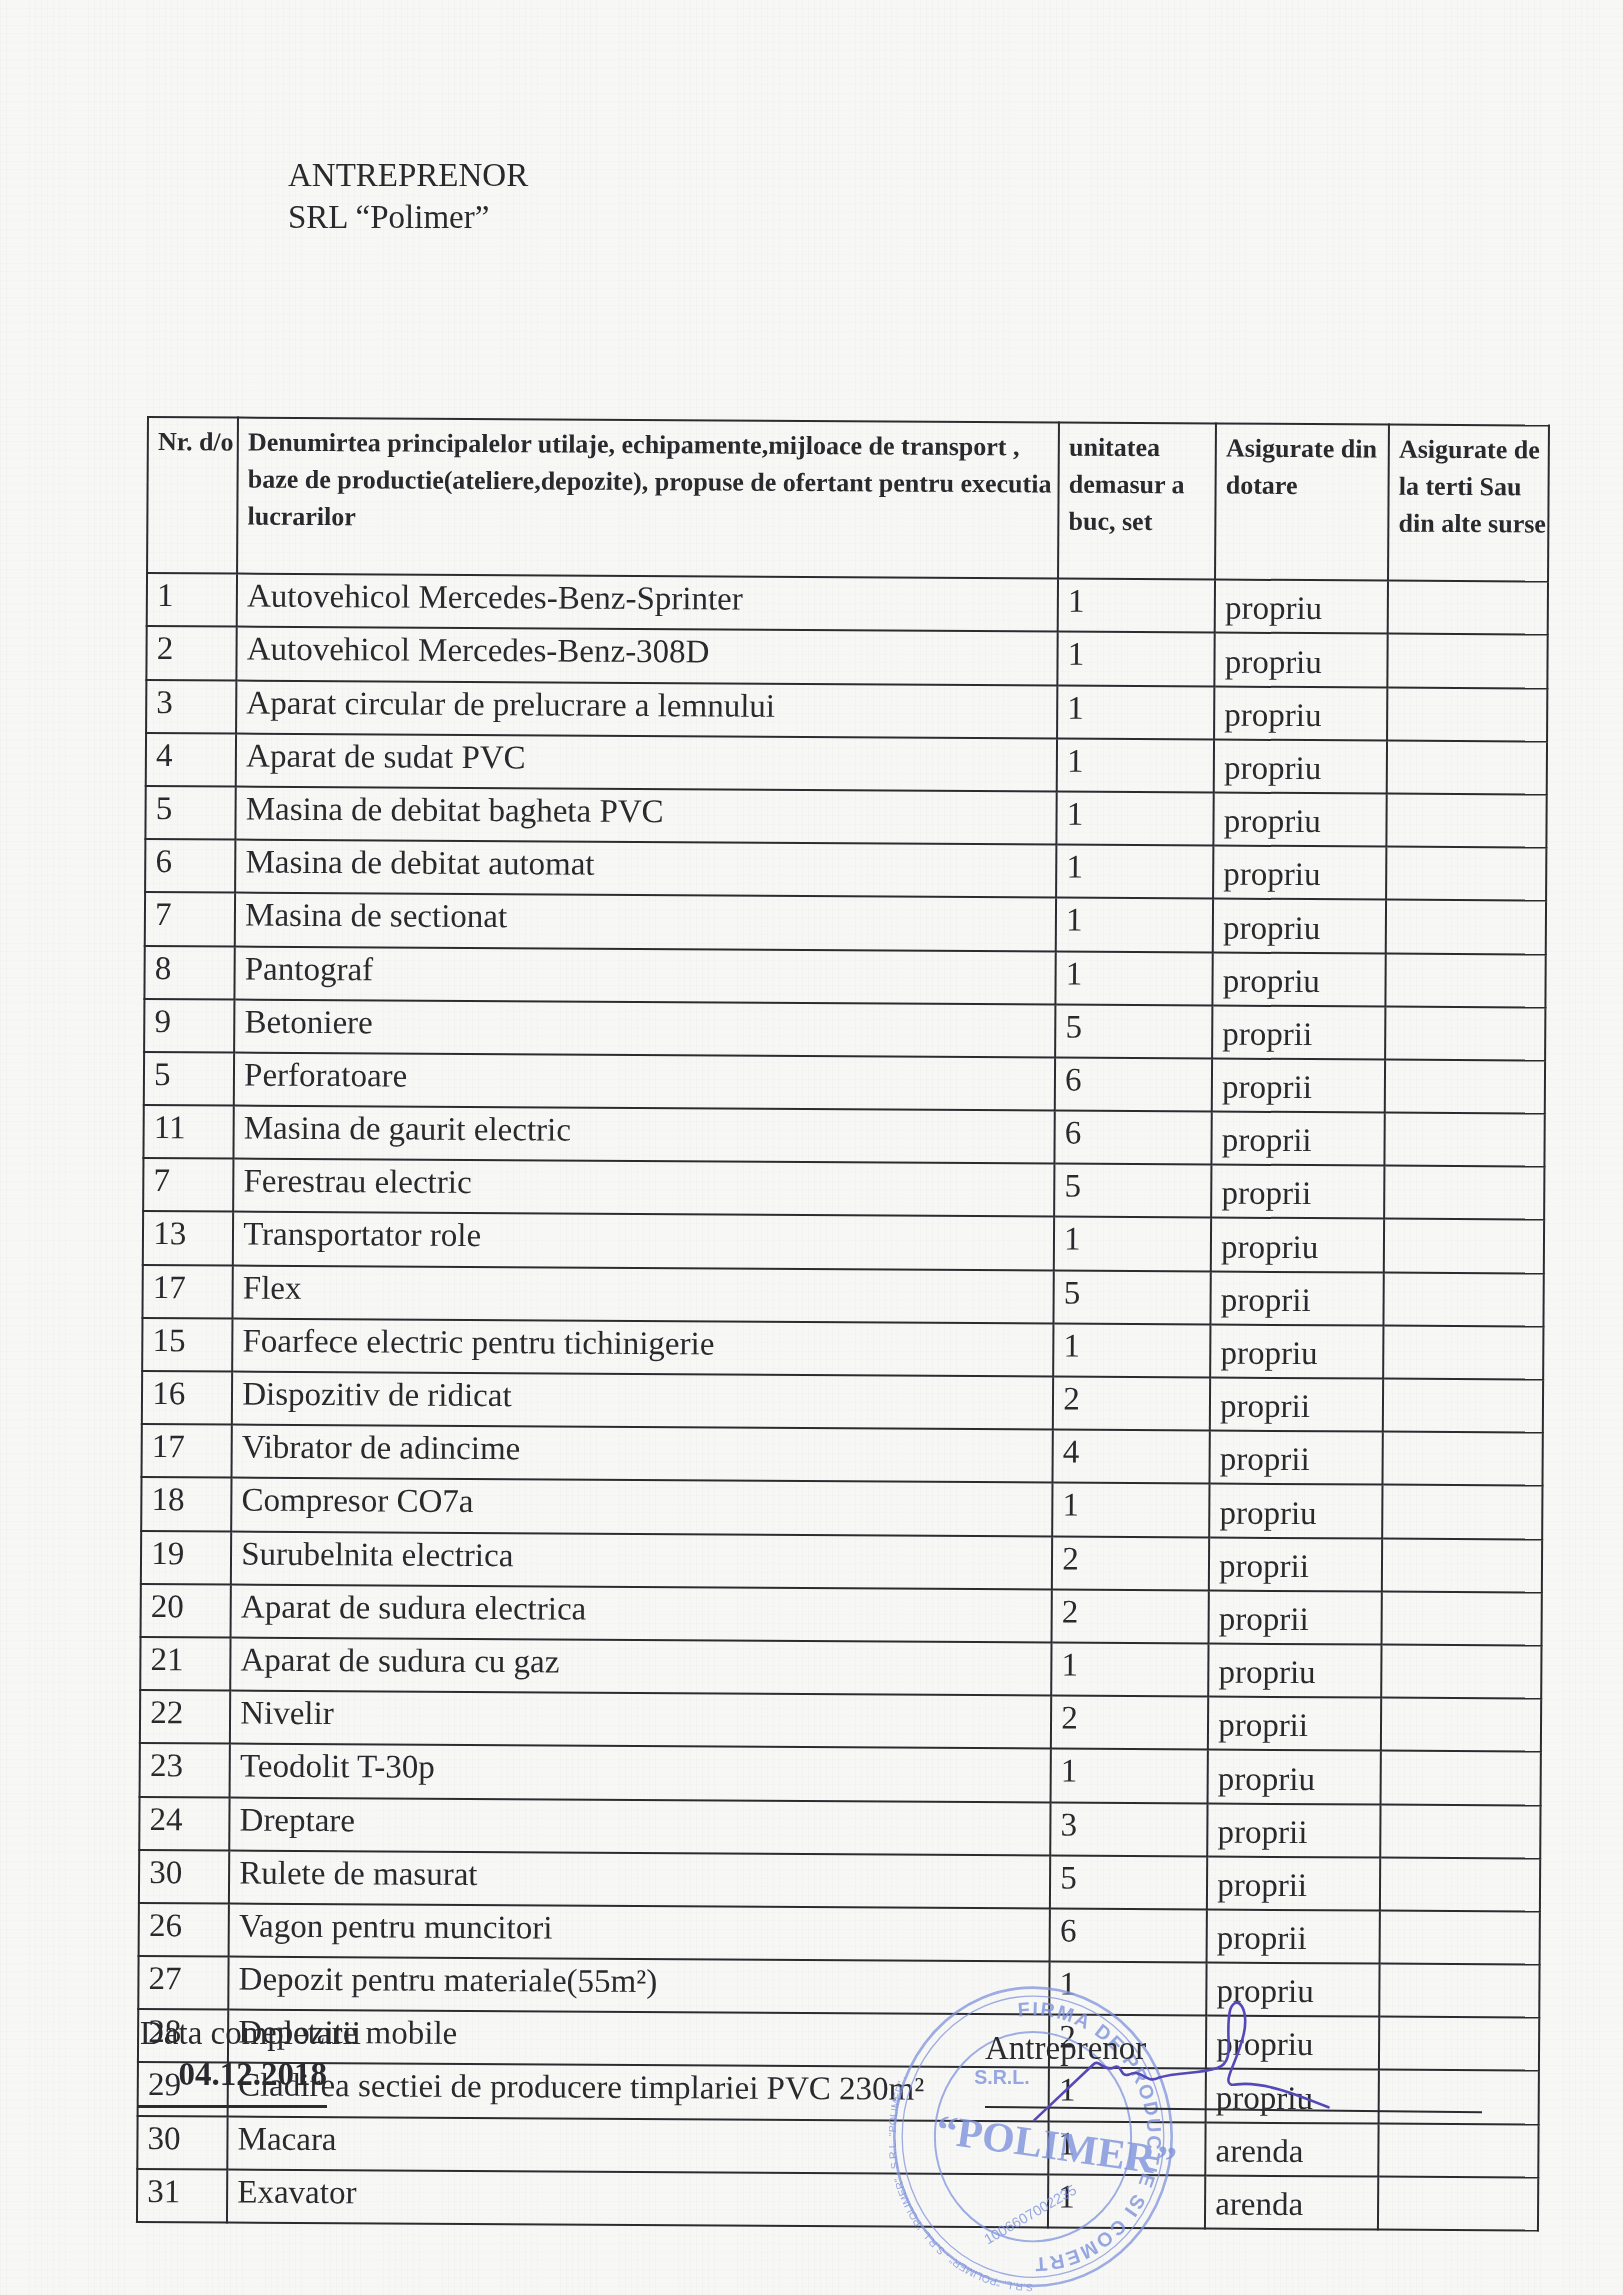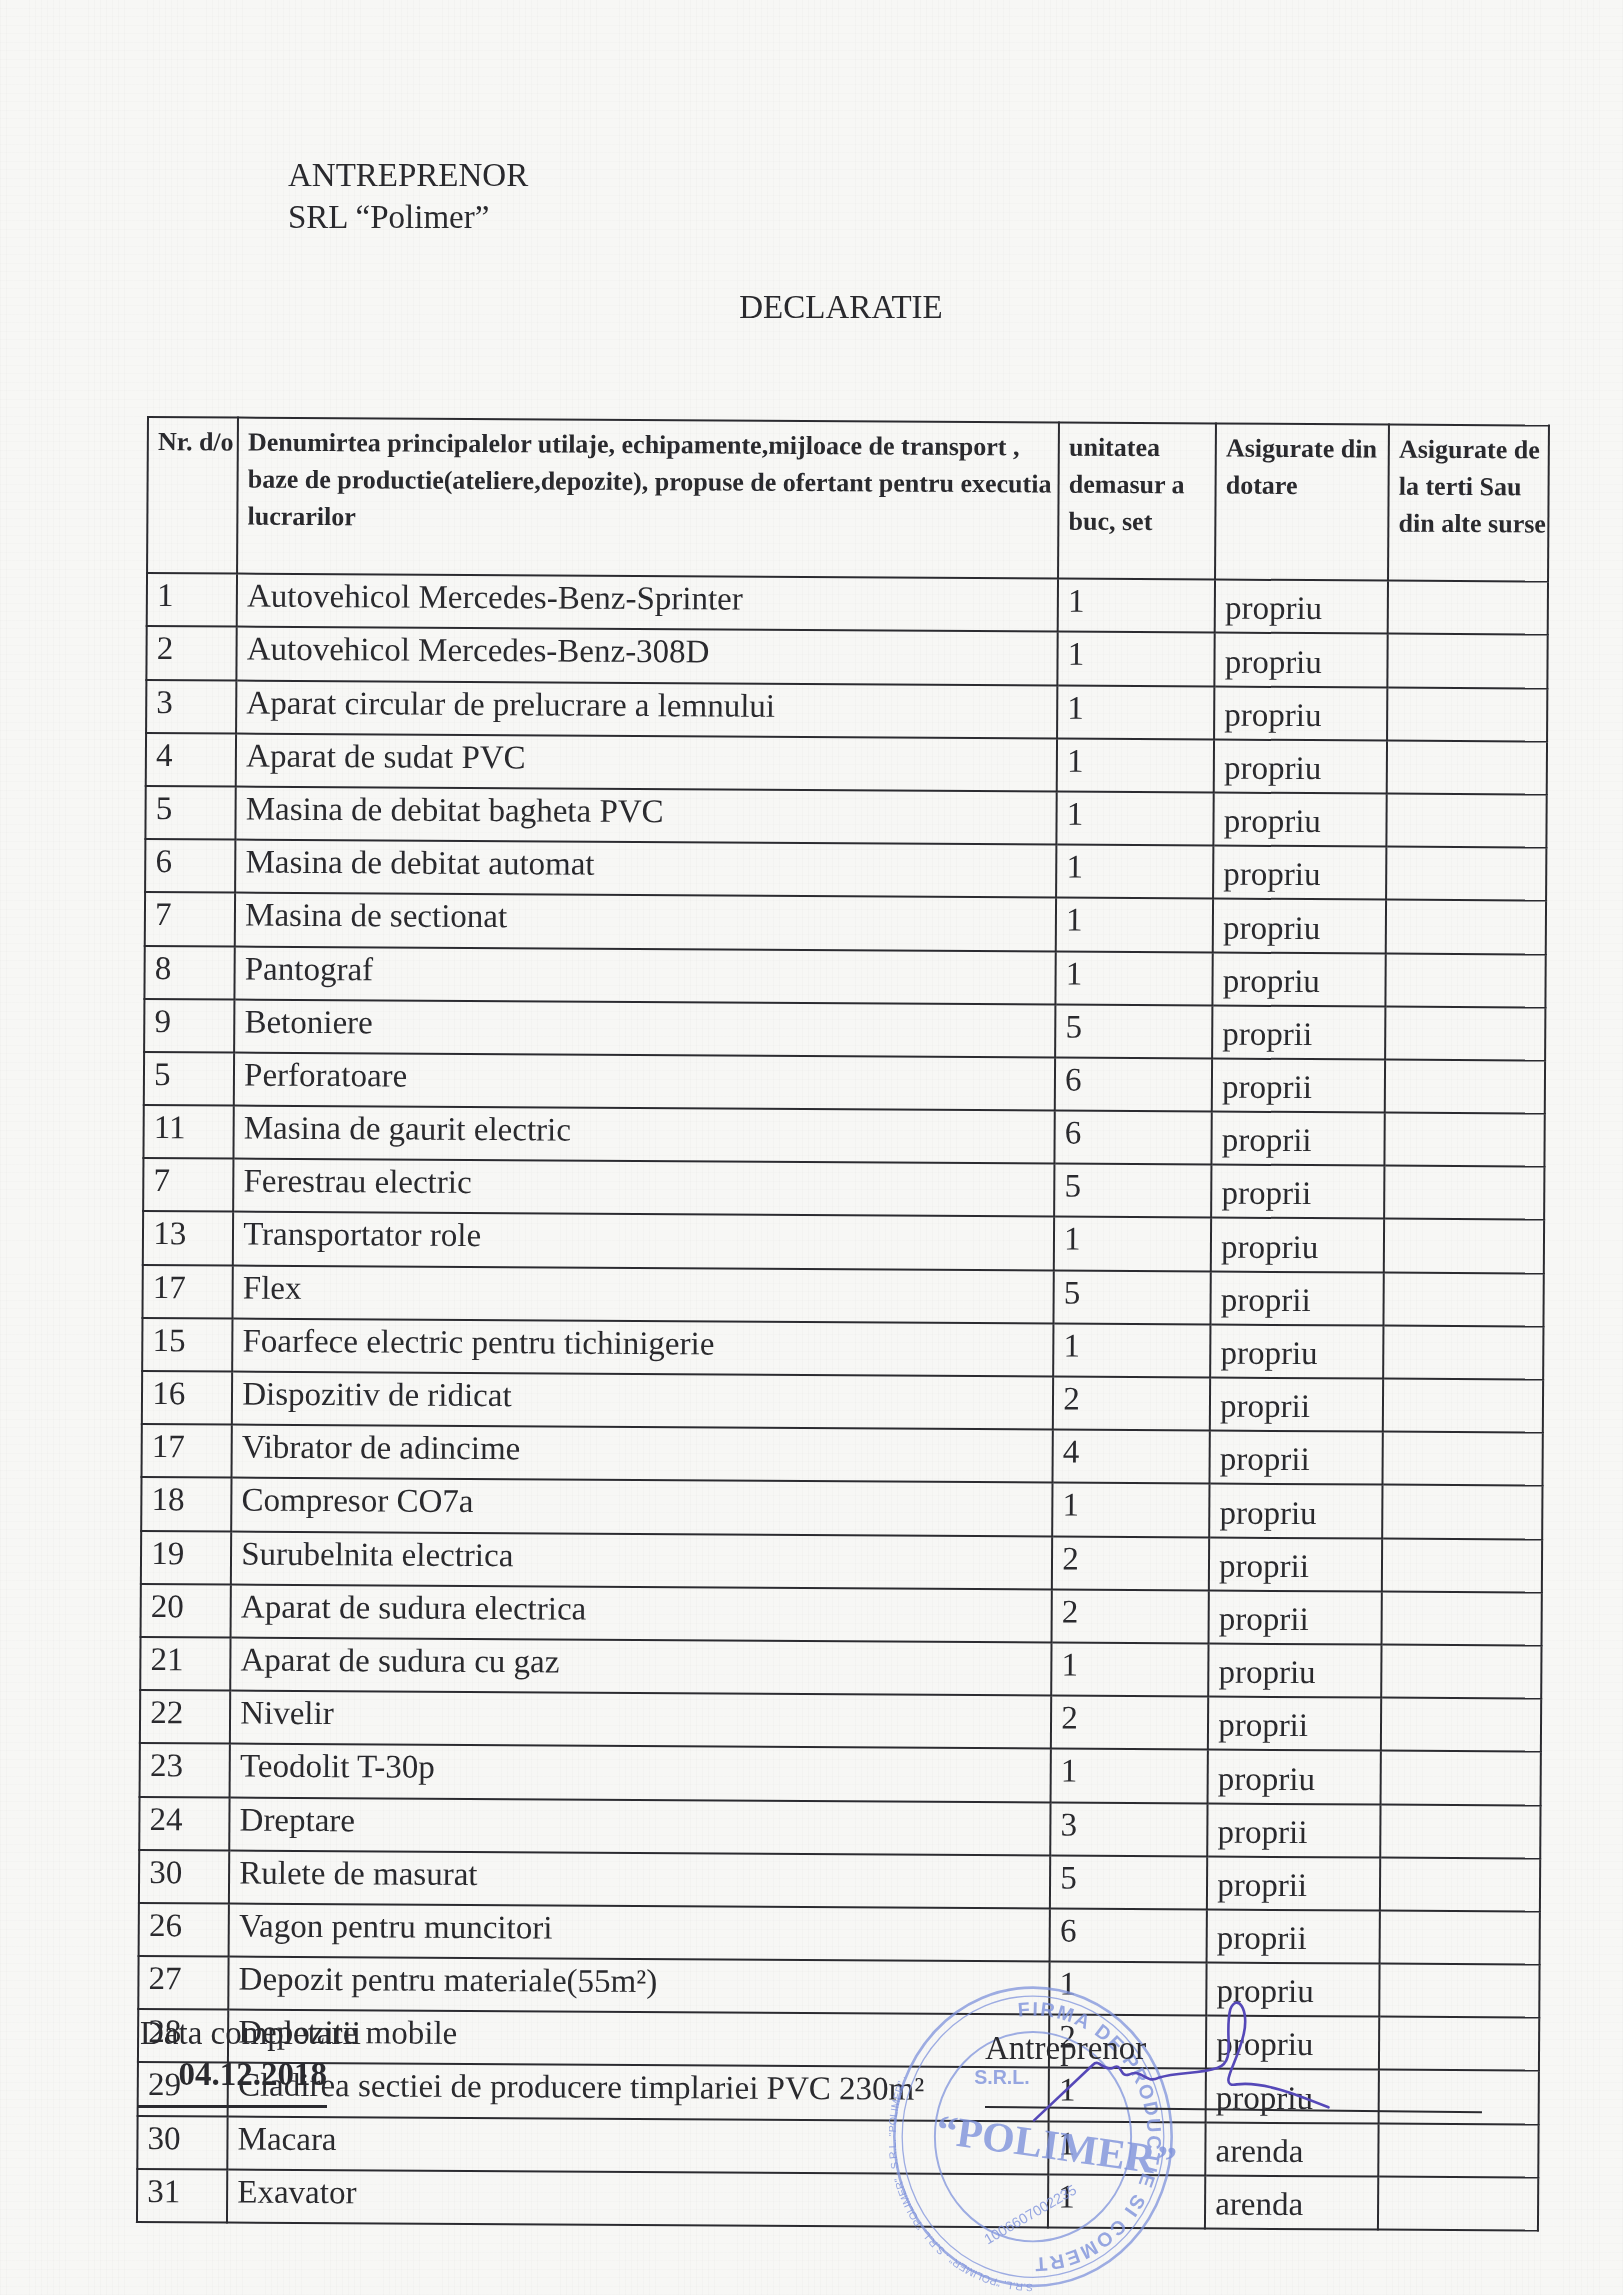--- a/index.html
+++ b/index.html
@@ -58,21 +58,20 @@
 <body>
 
 <div class="page-noise"></div>
 
 <div class="header-block">
   <div>ANTREPRENOR</div>
   <div><span class="company-name">SRL “Polimer”</span></div>
 </div>
 
 <div class="title-block">
-  <div class="t1">DECLARATIE</div>
 </div>
 
 <table class="decl">
   <colgroup>
     <col class="c-nr">
       <col class="c-name">
       <col class="c-unit">
       <col class="c-own">
       <col class="c-third">
   </colgroup>

